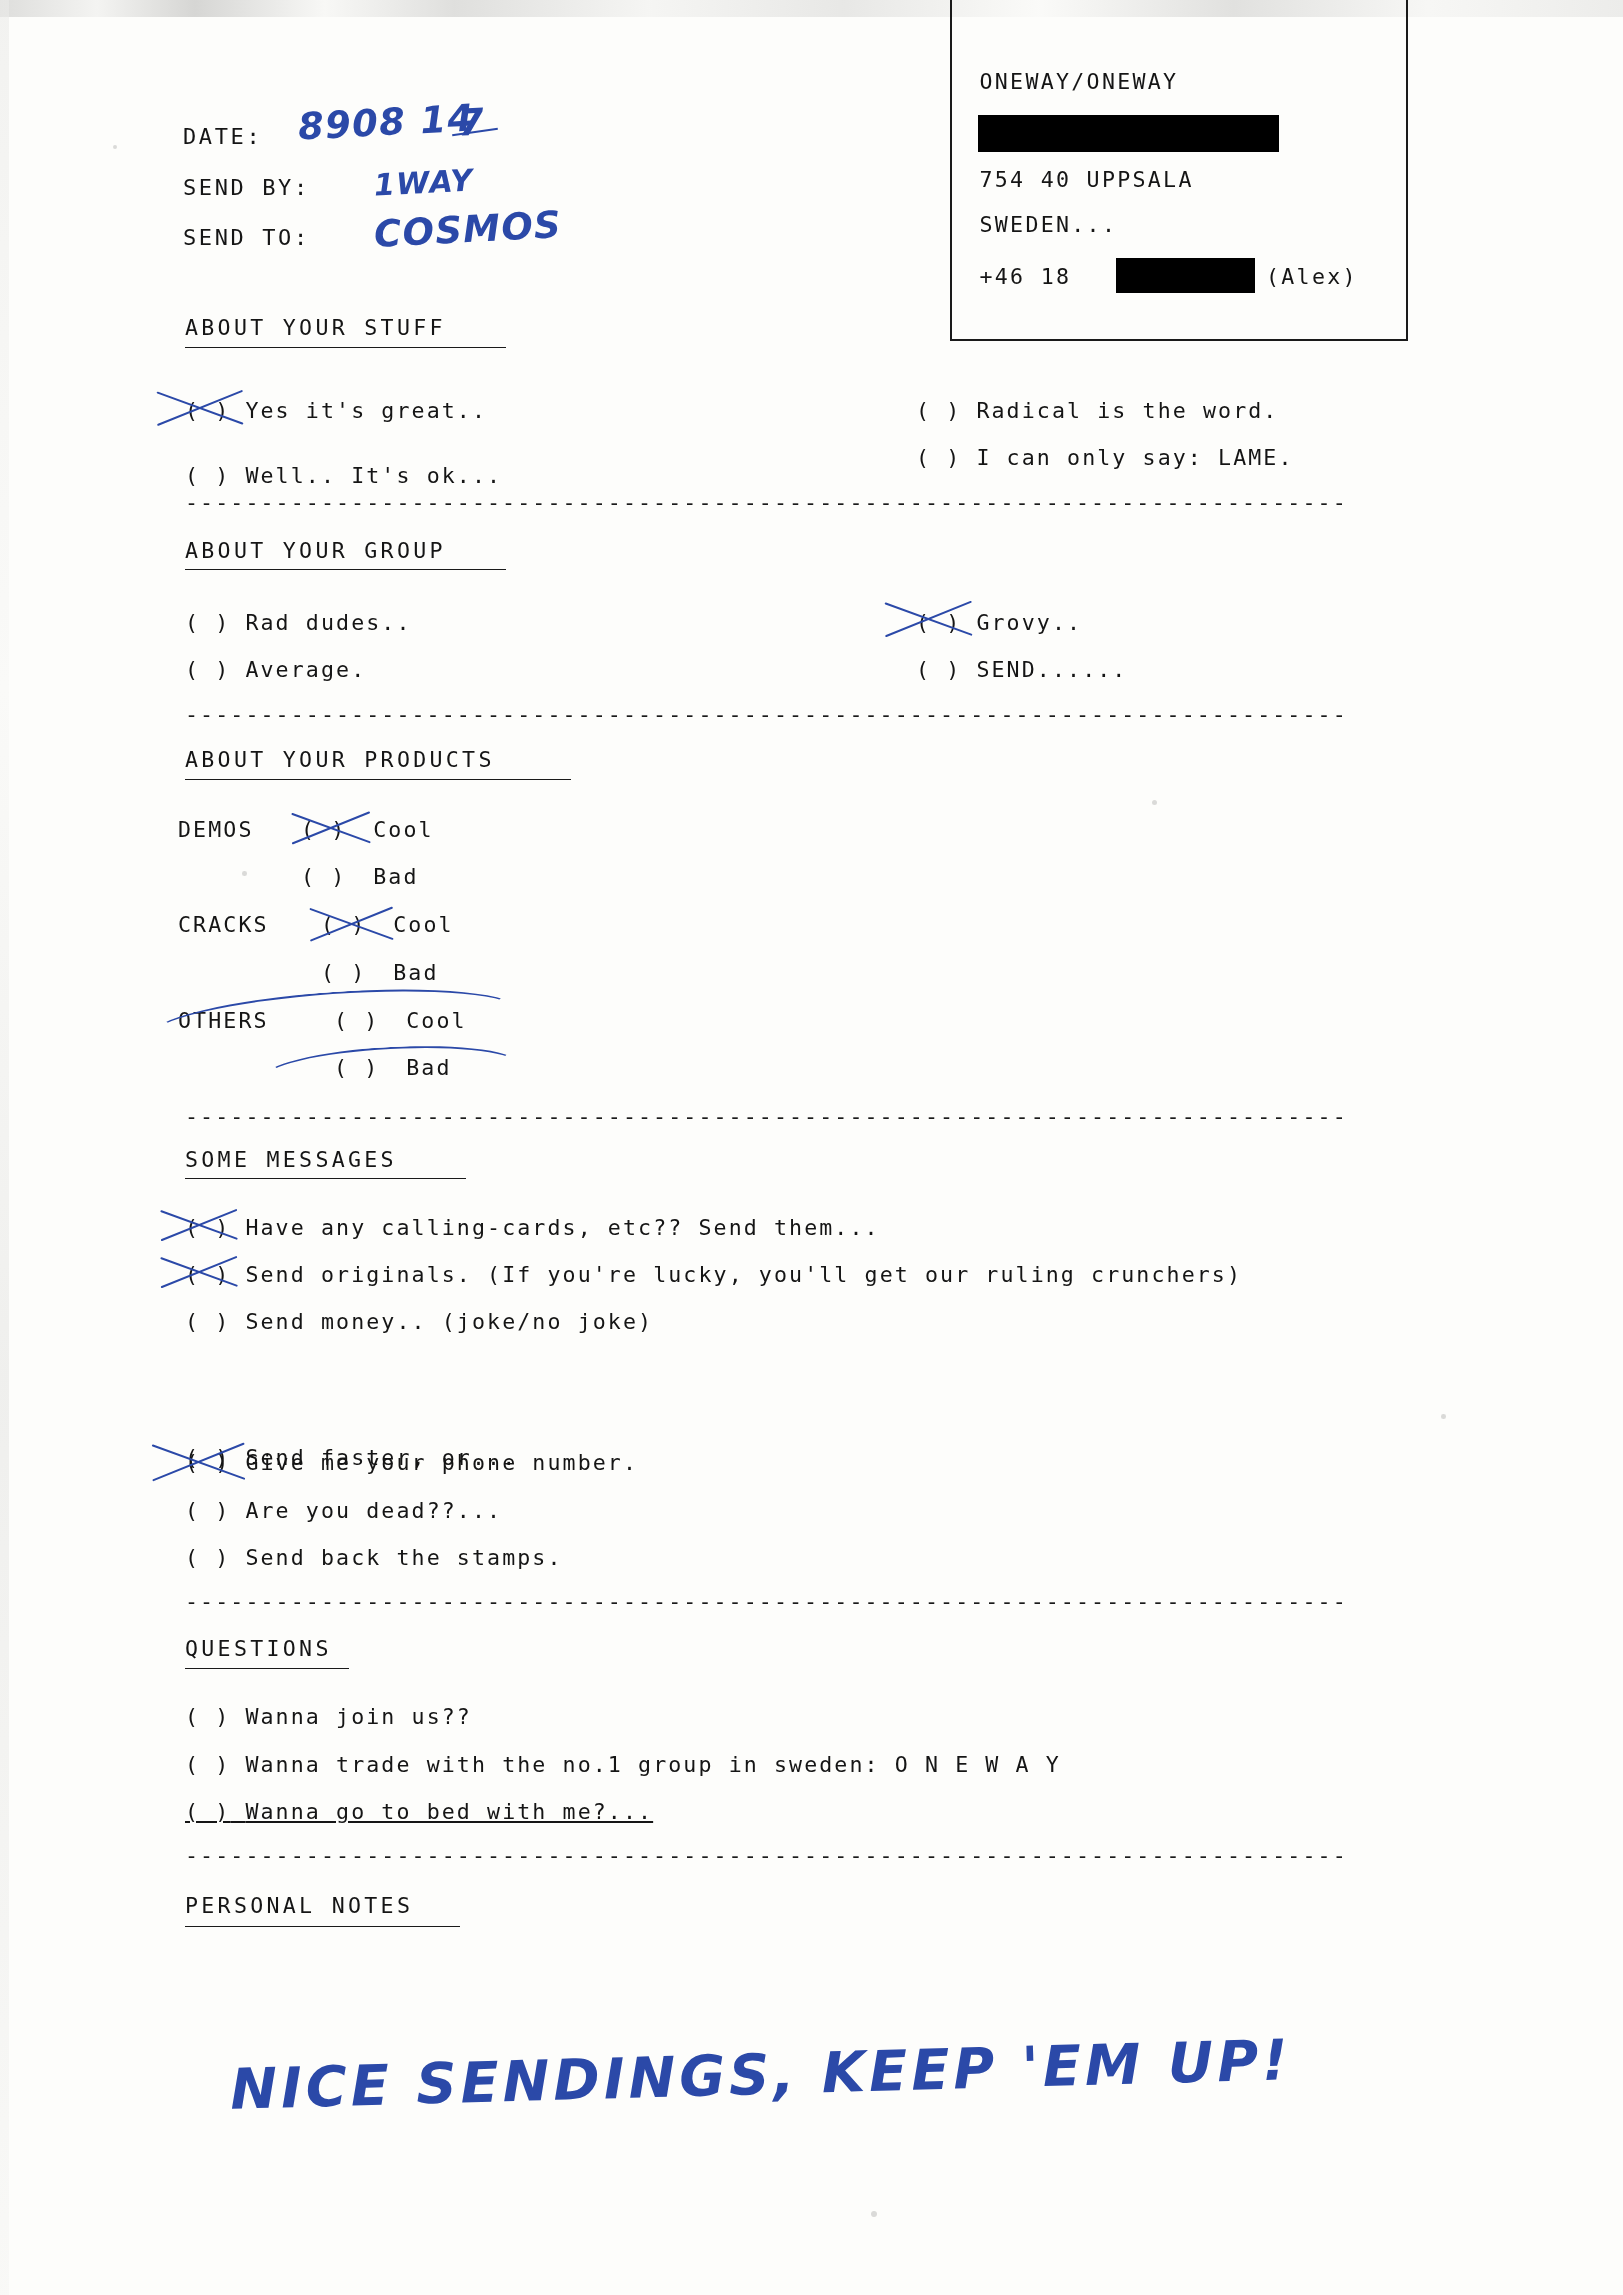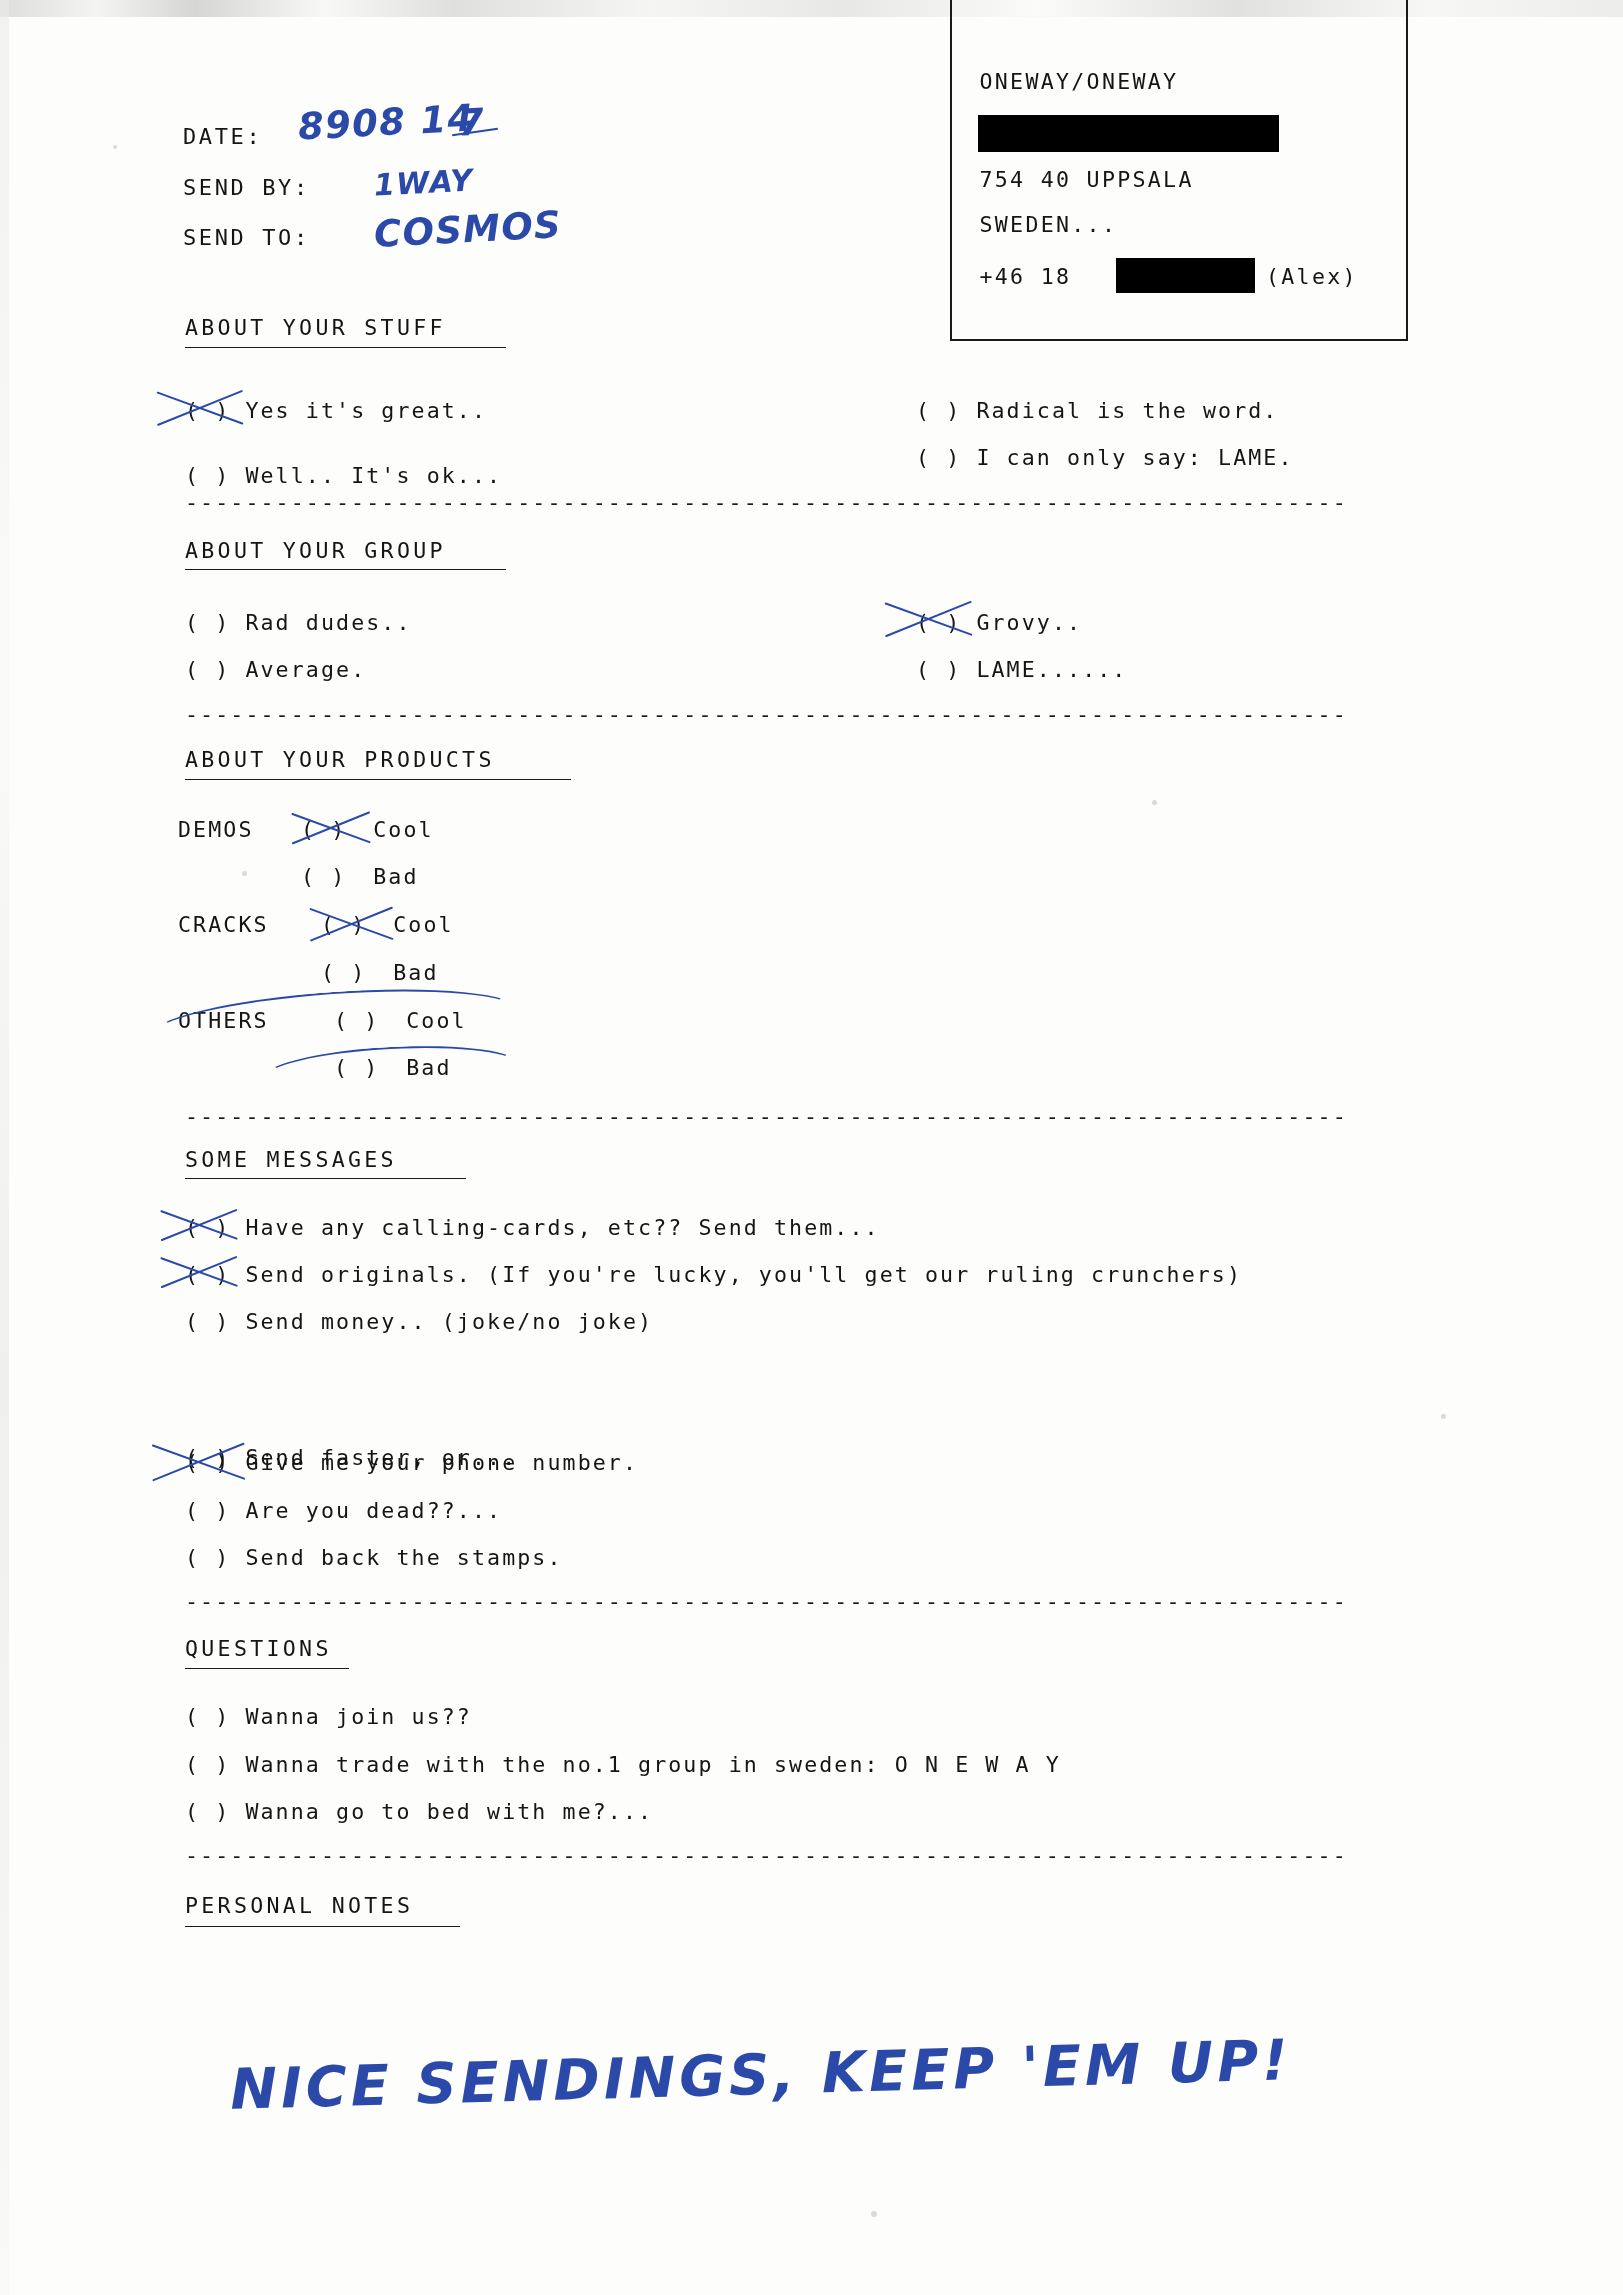--- a/index.html
+++ b/index.html
@@ -235,21 +235,21 @@
       <span>( )</span>
       <span>Grovy..</span>
     </div>
     <div class="xmark" style="left:888px; top:597px; width:80px; height:42px;">
         <i class="a"></i>
         <i class="b"></i>
       </div>
 
     <div class="mono opt" style="left:916px; top:657px;">
       <span>( )</span>
-      <span>LAME......</span>
+      <span>SEND......</span>
     </div>
 
     <div class="mono dashed" style="left:185px; top:702px; width:1303px;">-----------------------------------------------------------------------------</div>
 
     <div class="mono sect" style="left:185px; top:747px;">ABOUT YOUR PRODUCTS</div>
     <div class="sect-rule" style="left:185px; top:779px; width:386px;"></div>
 
     <div class="mono opt" style="left:178px; top:817px;">DEMOS</div>
     <div class="mono opt" style="left:301px; top:817px;">
       <span>( )</span>
@@ -351,21 +351,21 @@
     <div class="sect-rule" style="left:185px; top:1668px; width:164px;"></div>
 
     <div class="mono opt" style="left:185px; top:1704px;">
       <span>( )</span>
       <span>Wanna join us??</span>
     </div>
     <div class="mono opt" style="left:185px; top:1752px;">
       <span>( )</span>
       <span>Wanna trade with the no.1 group in sweden:   O N E W A Y</span>
     </div>
-    <div class="mono opt" style="left:185px; top:1799px;">
+    <div class="mono opt" style="left:185px; top:1799px;text-decoration:underline;">
       <span>( )</span>
       <span>Wanna go to bed with me?...</span>
     </div>
 
     <div class="mono dashed" style="left:185px; top:1843px; width:1283px;">-----------------------------------------------------------------------------</div>
 
     <div class="mono sect" style="left:185px; top:1893px;">PERSONAL NOTES</div>
     <div class="sect-rule" style="left:185px; top:1926px; width:275px;"></div>
 
     <div class="note-hand" style="left:230px; top:2042px;">NICE SENDINGS, KEEP 'EM UP!</div>

